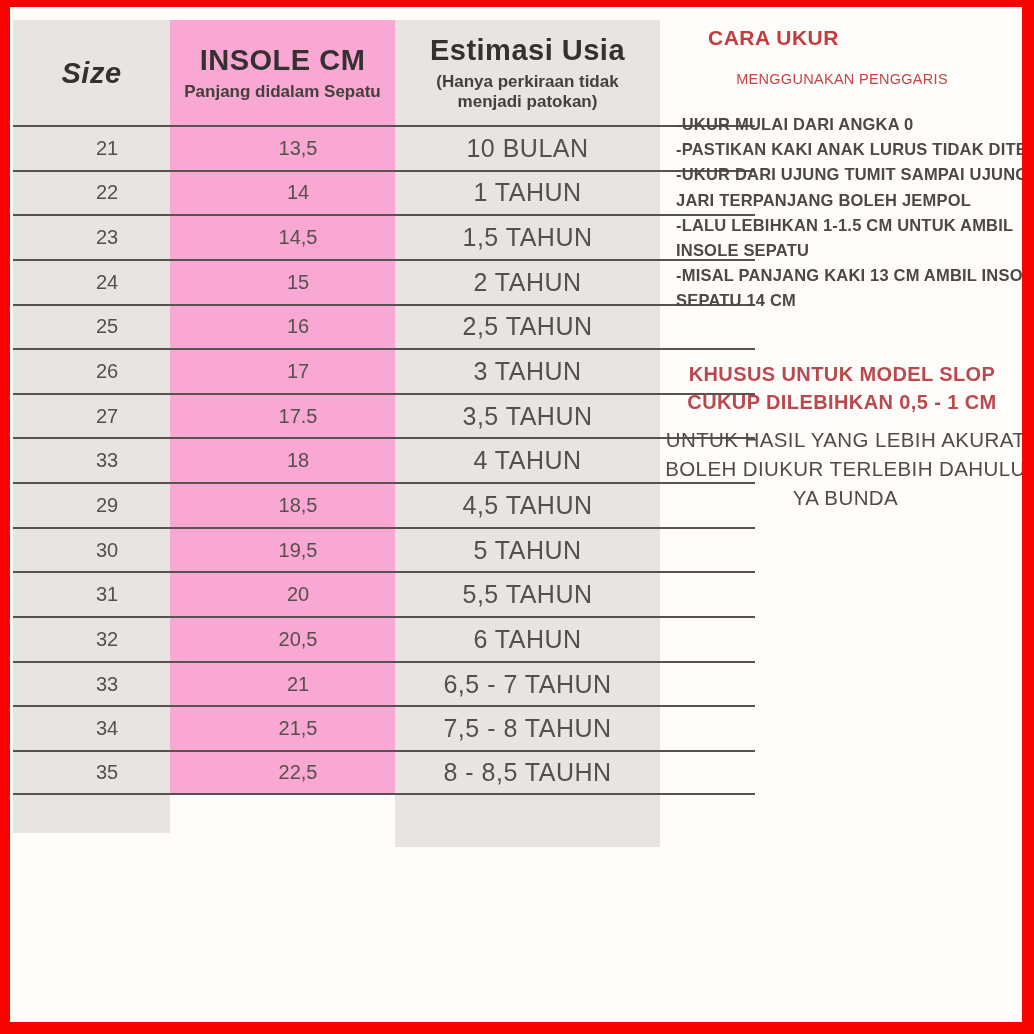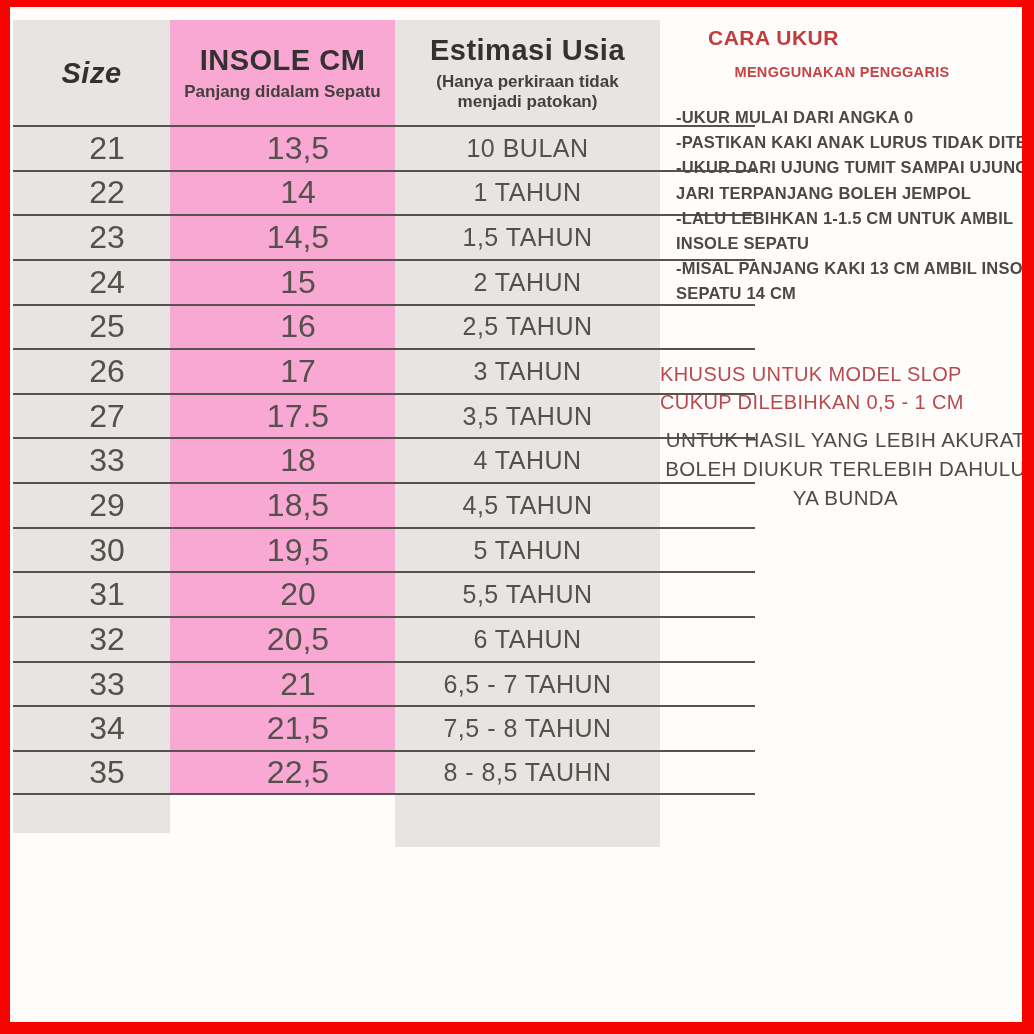--- a/index.html
+++ b/index.html
@@ -67,21 +67,21 @@
     box-sizing: border-box;
   }
   .drow:last-of-type { border-bottom: 2px solid #57524e; }
   .dcell {
     display: flex;
     align-items: center;
     justify-content: center;
     color: #55504b;
     font-weight: 400;
   }
-  .dcell.num  { font-size: 32px; padding-left: 31px; }
+  .dcell.num  { font-size: 20px; padding-left: 31px; }
   .dcell.usia { font-size: 25px; letter-spacing: 0.5px; }
   .stub { height: 52px; }
   .stub .s1 { background: #e7e4e1; height: 38px; }
   .stub .s2 { background: transparent; }
   .stub .s3 { background: #e7e4e1; height: 52px; }
 
   
   .instructions {
     position: absolute;
     left: 660px;
@@ -93,44 +93,44 @@
     font-size: 21px;
     font-weight: 700;
     color: #c43b3b;
     letter-spacing: 0.5px;
     line-height: 24px;
     padding-left: 48px;
   }
   .cara-sub {
     text-align: center;
     font-size: 14.5px;
-    font-weight: 700;
+    font-weight: 400;
     color: #c64344;
     letter-spacing: 0.3px;
     line-height: 19px;
-    margin-top: 13px;
+    margin-top: 20px;
   }
   .bullets {
     margin-top: 23px;
     padding-left: 16px;
     font-size: 16.5px;
     font-weight: 700;
     color: #4c4845;
     letter-spacing: 0.2px;
     line-height: 25.2px;
   }
   .bullet-line { white-space: nowrap; }
   .note-red {
     position: absolute;
     top: 334px;
     left: 0;
     width: 100%;
-    text-align: left;
+    text-align: center;
     font-size: 20px;
-    font-weight: 400;
+    font-weight: 700;
     color: #b9494c;
     letter-spacing: 0.4px;
     line-height: 28px;
     white-space: nowrap;
   }
   .note-dark {
     position: absolute;
     top: 399px;
     left: -2px;
     width: 103%;

